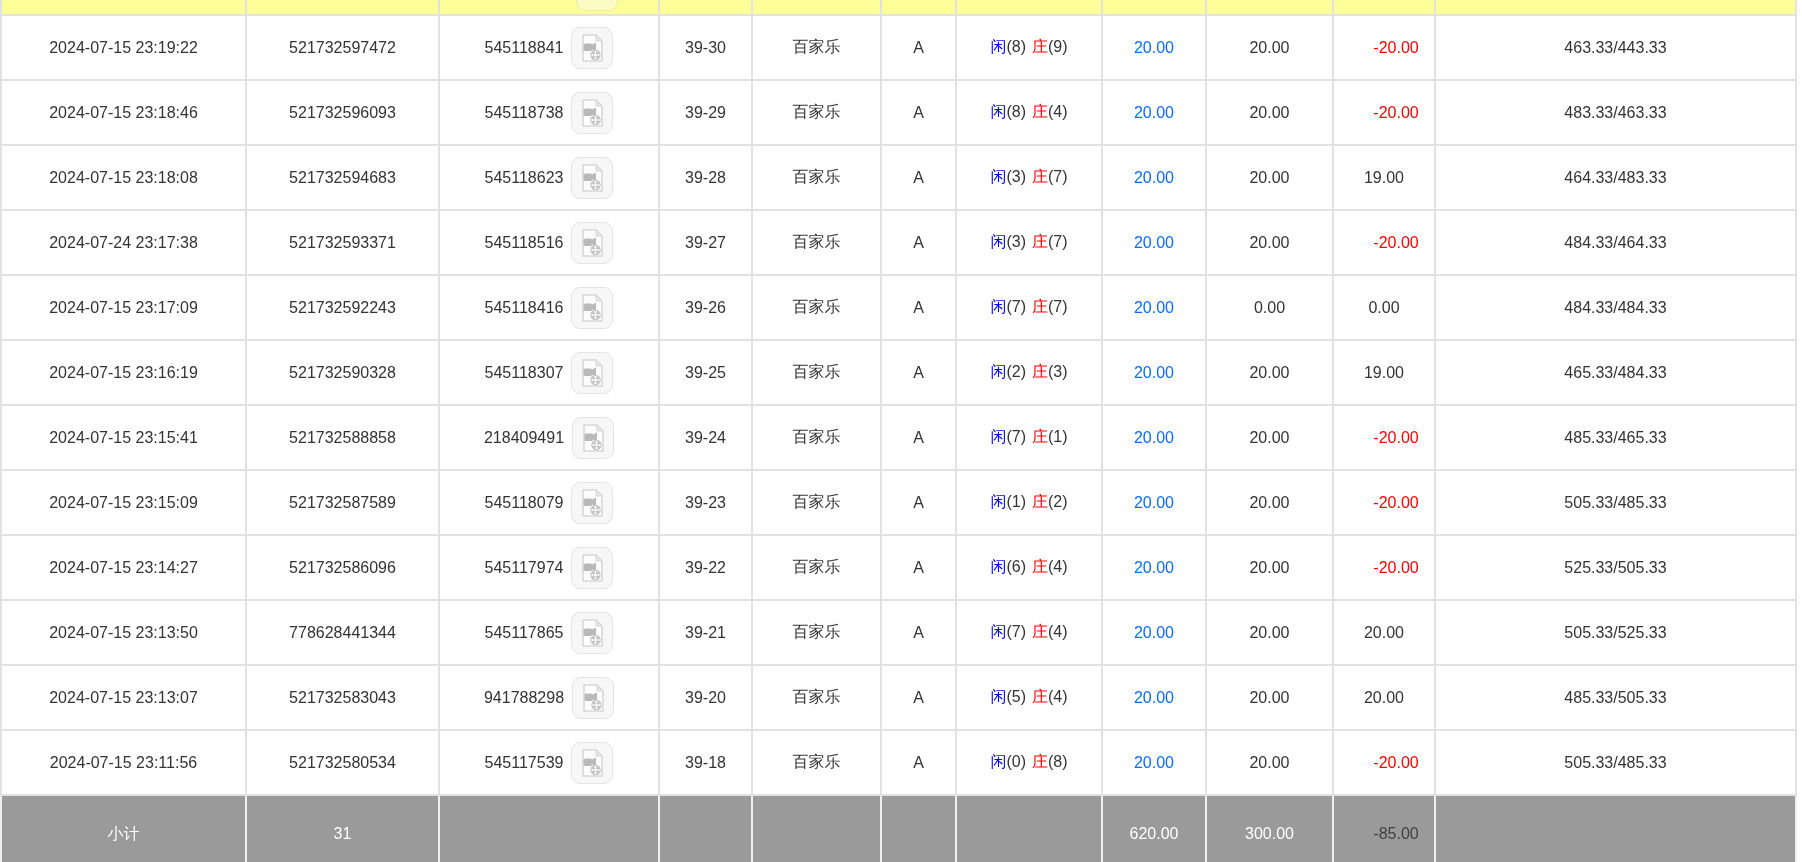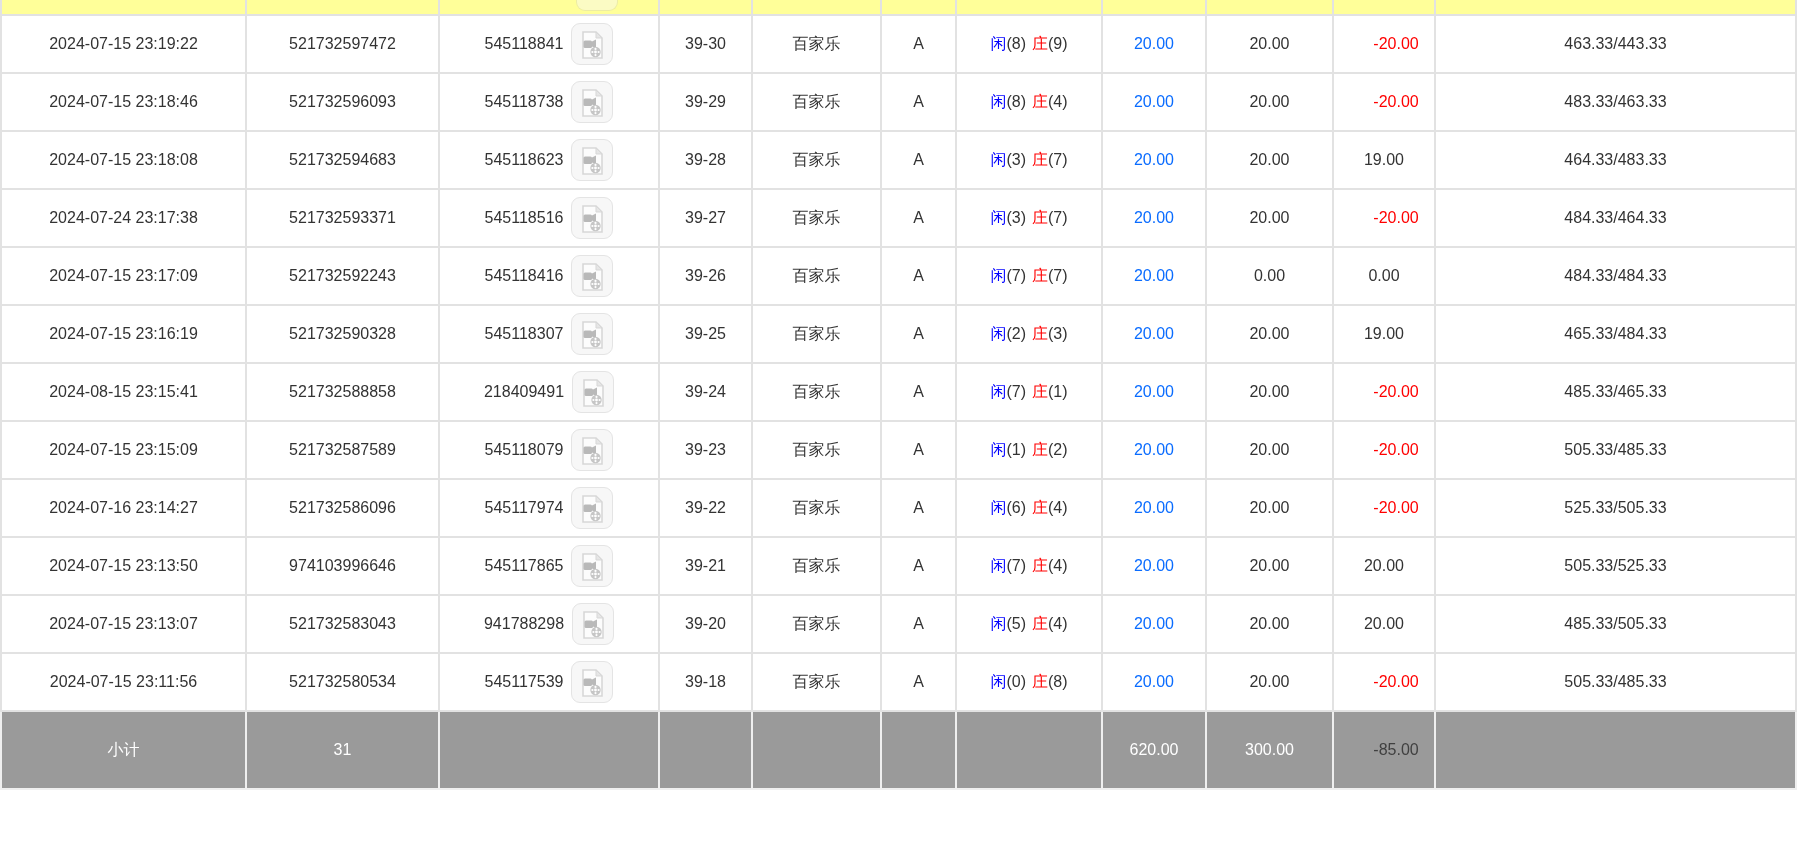--- a/index.html
+++ b/index.html
@@ -17,21 +17,21 @@
     overflow:hidden;white-space:nowrap;
   }
   
   tr.partial-row{height:15px;}
   tr.partial-row td{background:#ffff99;border-top:none;position:relative;}
   .clipped-btn{
     position:absolute;left:136px;top:0;width:42px;height:11px;
     background:#fbfbc4;border:1px solid #ececa4;border-top:none;
     border-radius:0 0 9px 9px;box-sizing:border-box;
   }
-  tr.data-row{height:58px;border-radius:9px;}
+  tr.data-row{height:65px;border-radius:9px;}
   .game-no-wrap{display:inline-flex;align-items:center;gap:8px;}
   .video-btn{
     display:inline-block;width:42px;height:42px;padding:4px 0 0 0;
     background:#f7f7f7;border:1px solid #e4e4e4;border-radius:9px;
     cursor:pointer;vertical-align:middle;
   }
   .player{color:#0000ff;}
   .banker{color:#ff0000;}
   .pts{color:#333333;}
   .gap{display:inline-block;width:6px;}
@@ -291,21 +291,21 @@
     </td>
     <td>
       <a class="bet-link">20.00</a>
     </td>
     <td>20.00</td>
     <td>19.00</td>
     <td>465.33/484.33</td>
   </tr>
 
   <tr class="data-row">
-    <td>2024-08-15 23:15:41</td>
+    <td>2024-07-15 23:15:41</td>
     <td>521732588858</td>
     <td>
       <span class="game-no-wrap">
         <span>218409491</span>
         <button class="video-btn">
           <svg width="28" height="30" viewBox="0 0 28 30">
             <path d="M5 2 h13 l6 6 v20 h-19 z" fill="#fcfcfc" stroke="#d7d7d7" stroke-width="1.6"></path>
             <path d="M18 2 v6 h6 z" fill="#e6e6e6" stroke="#d7d7d7" stroke-width="1"></path>
             <path d="M13 12 l5 -2.5 v9 l-5 -2.5 z" fill="#b9b9b9"></path>
             <rect x="5.5" y="10.5" width="8.5" height="7.5" rx="1.5" fill="#b9b9b9"></rect>
@@ -363,21 +363,21 @@
     </td>
     <td>
       <a class="bet-link">20.00</a>
     </td>
     <td>20.00</td>
     <td class="neg">-20.00</td>
     <td>505.33/485.33</td>
   </tr>
 
   <tr class="data-row">
-    <td>2024-07-16 23:14:27</td>
+    <td>2024-07-15 23:14:27</td>
     <td>521732586096</td>
     <td>
       <span class="game-no-wrap">
         <span>545117974</span>
         <button class="video-btn">
           <svg width="28" height="30" viewBox="0 0 28 30">
             <path d="M5 2 h13 l6 6 v20 h-19 z" fill="#fcfcfc" stroke="#d7d7d7" stroke-width="1.6"></path>
             <path d="M18 2 v6 h6 z" fill="#e6e6e6" stroke="#d7d7d7" stroke-width="1"></path>
             <path d="M13 12 l5 -2.5 v9 l-5 -2.5 z" fill="#b9b9b9"></path>
             <rect x="5.5" y="10.5" width="8.5" height="7.5" rx="1.5" fill="#b9b9b9"></rect>
@@ -400,21 +400,21 @@
     <td>
       <a class="bet-link">20.00</a>
     </td>
     <td>20.00</td>
     <td class="neg">-20.00</td>
     <td>525.33/505.33</td>
   </tr>
 
   <tr class="data-row">
     <td>2024-07-15 23:13:50</td>
-    <td>974103996646</td>
+    <td>778628441344</td>
     <td>
       <span class="game-no-wrap">
         <span>545117865</span>
         <button class="video-btn">
           <svg width="28" height="30" viewBox="0 0 28 30">
             <path d="M5 2 h13 l6 6 v20 h-19 z" fill="#fcfcfc" stroke="#d7d7d7" stroke-width="1.6"></path>
             <path d="M18 2 v6 h6 z" fill="#e6e6e6" stroke="#d7d7d7" stroke-width="1"></path>
             <path d="M13 12 l5 -2.5 v9 l-5 -2.5 z" fill="#b9b9b9"></path>
             <rect x="5.5" y="10.5" width="8.5" height="7.5" rx="1.5" fill="#b9b9b9"></rect>
             <circle cx="17.5" cy="22" r="5.2" fill="#c6c6c6"></circle>

